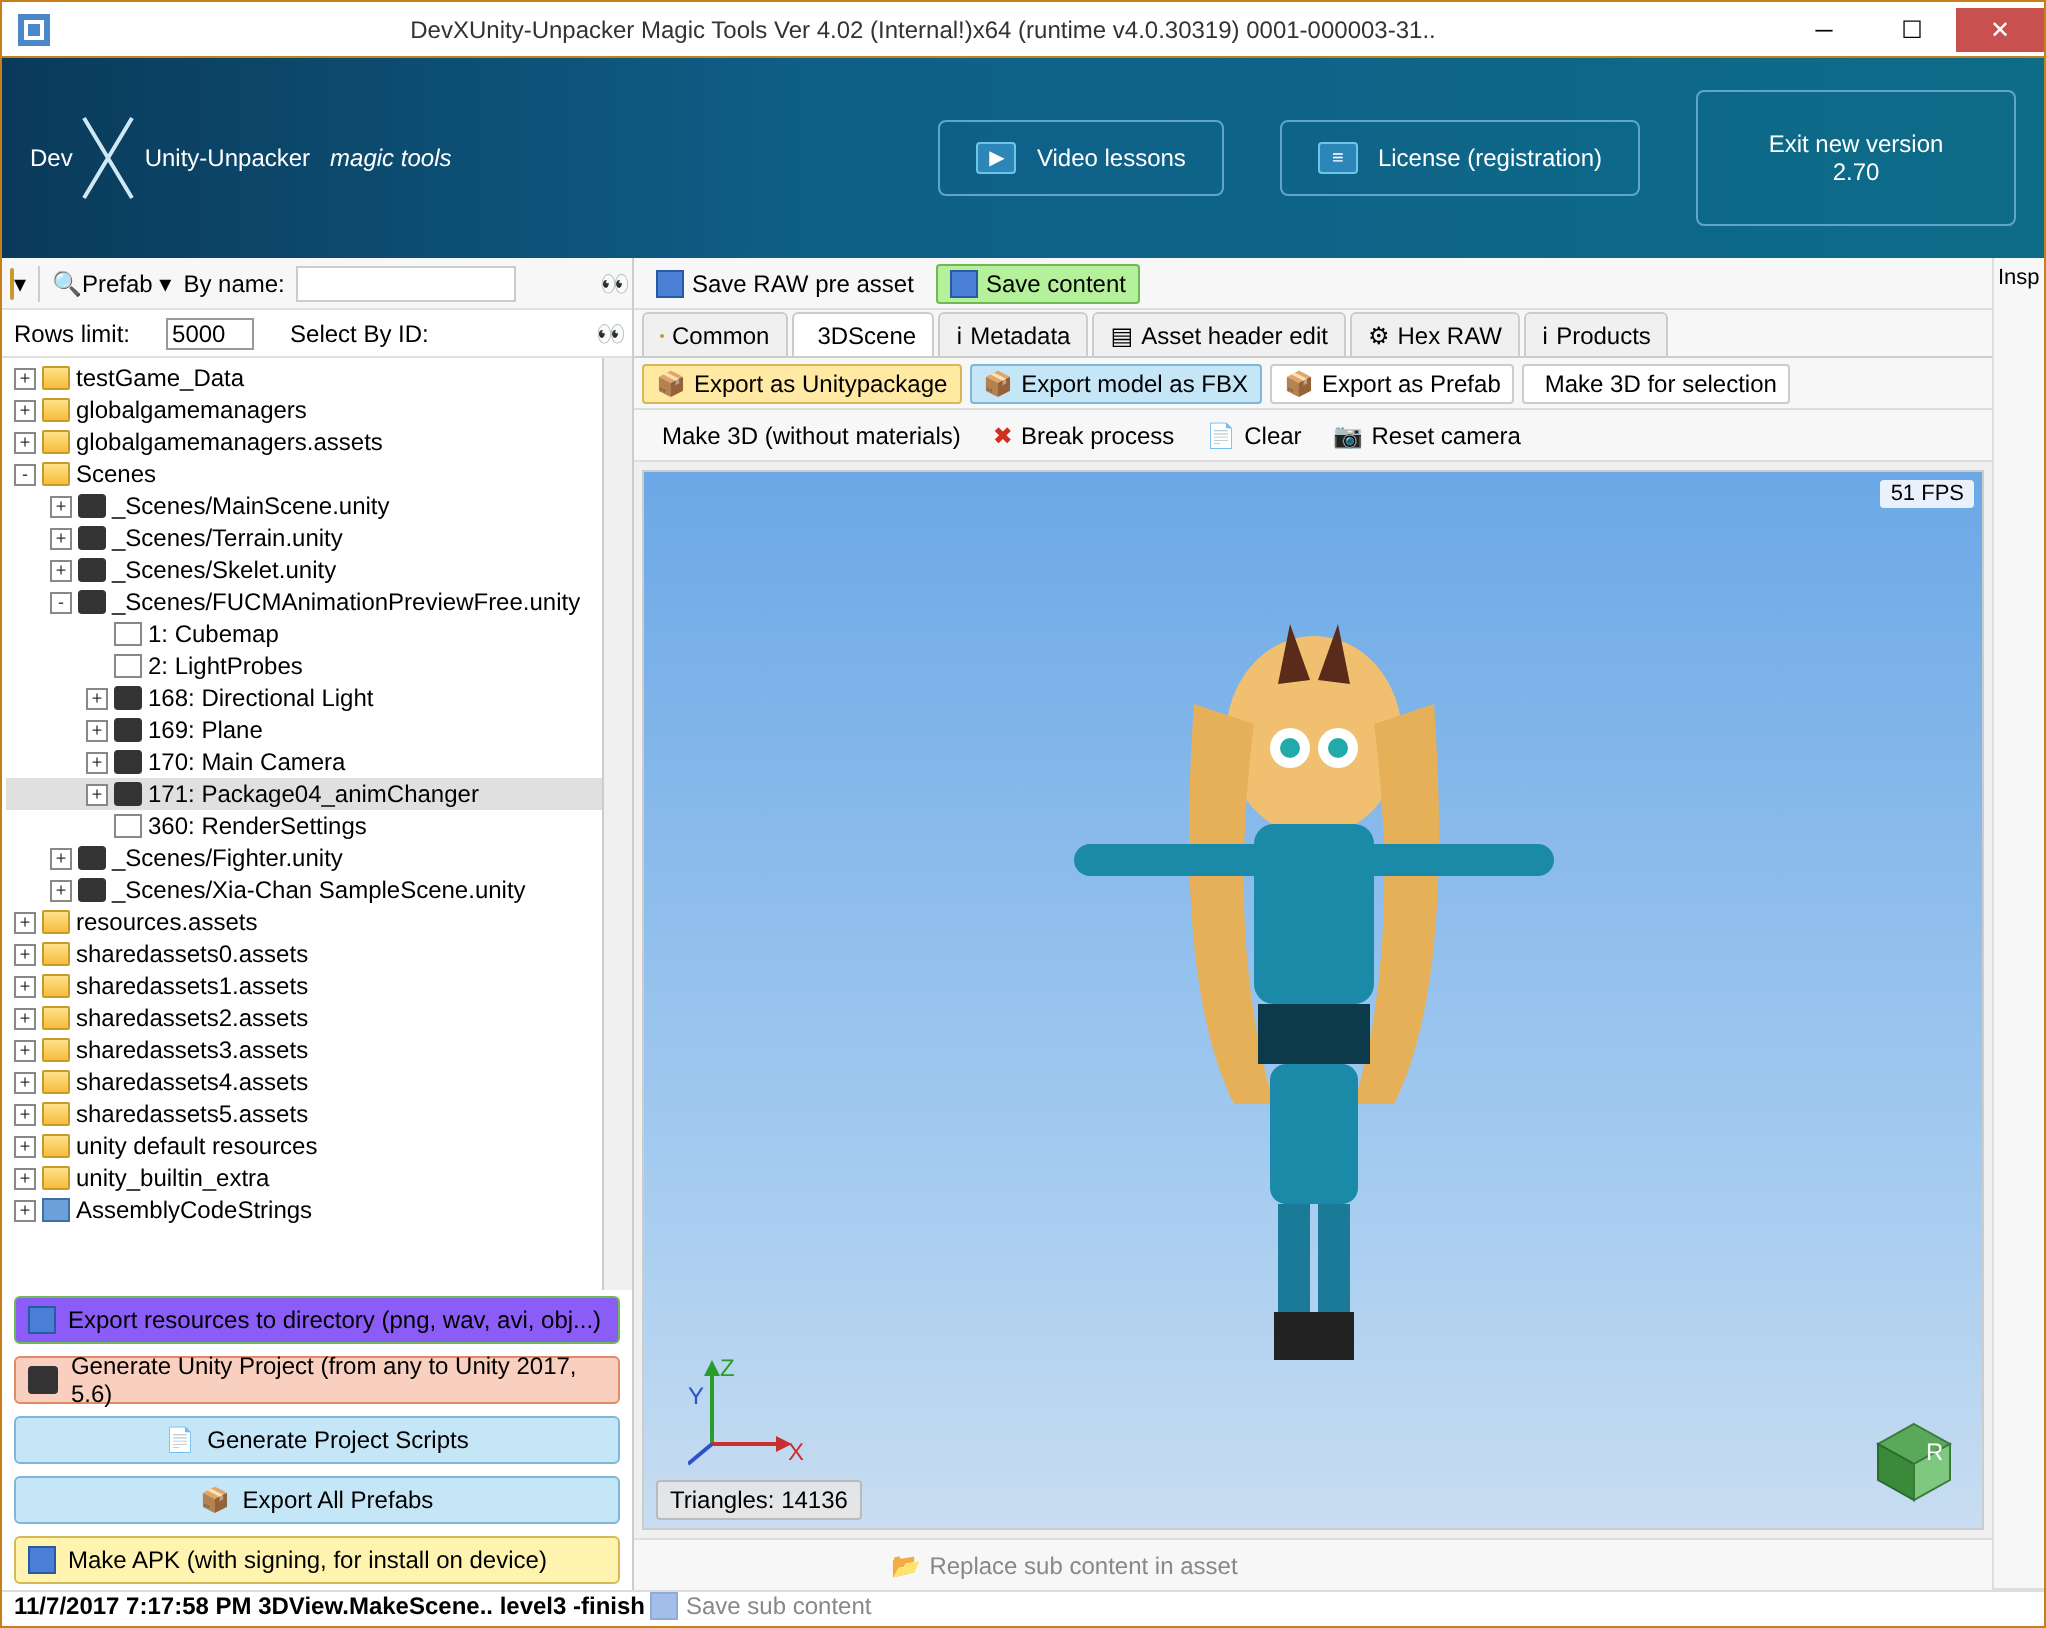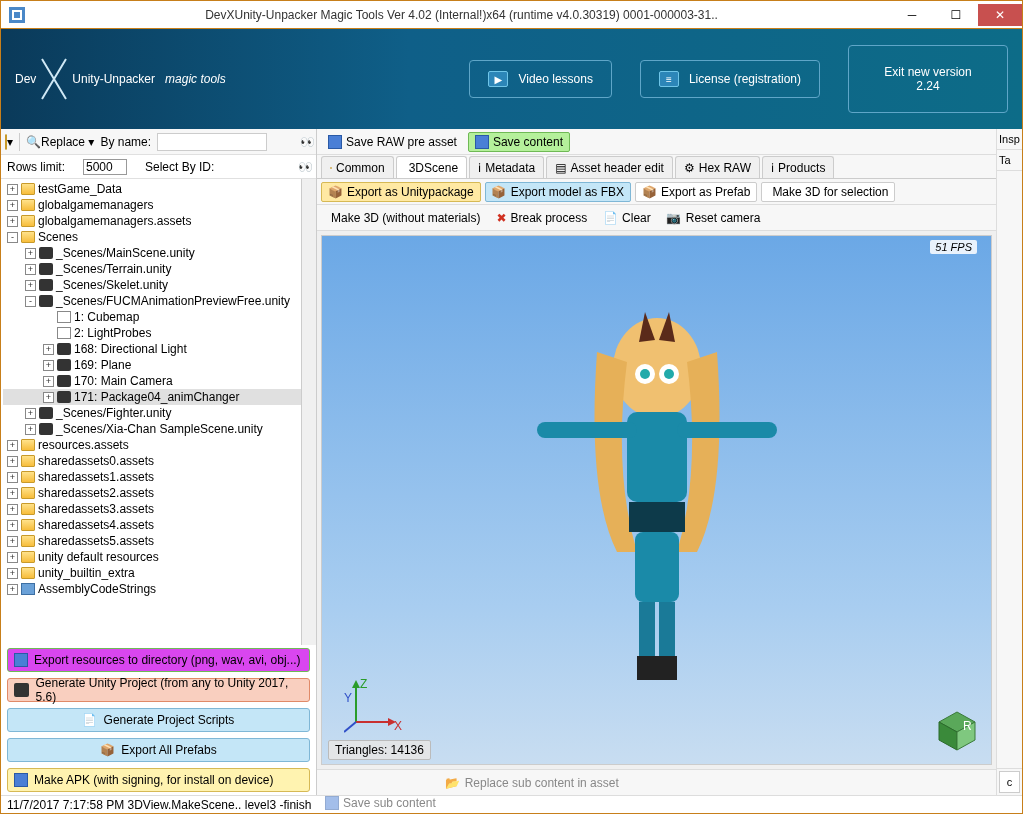--- a/index.html
+++ b/index.html
@@ -29,45 +29,45 @@
 .tree .node { display: flex; align-items: center; height: 16px; white-space: nowrap; }
 .tree .ind { display:inline-block; }
 .tree .tg { width: 11px; height:11px; border:1px solid #888; font-size:9px; line-height:9px; text-align:center; margin-right:3px; color:#333; background:#fff;}
 .tree .fico { width:14px; height:12px; display:inline-flex; margin-right:3px; }
 .folder { background:linear-gradient(#ffe28a,#f7bd3b); border:1px solid #c89a2a; border-radius:1px;}
 .unity { background:#333; border-radius:2px; }
 .doc { background:#fff; border:1px solid #888; }
 .dll { background:#6aa1d8; border:1px solid #3d6fa3; }
 .tree .sel { background:#e0e0e0; }
 .export-btn { margin: 3px 6px; padding: 4px 6px; border-radius: 3px; display:flex; align-items:center; gap:6px; height:24px;}
-.green { background:#d946ef; border:1px solid #6fb955;}
+.green { background:#8b5cf6; border:1px solid #6fb955;}
 .pink { background:#f9cfbf; border:1px solid #e08a68;}
 .lblue { background:#c4e6f7; border:1px solid #7fb7d6; justify-content:center;}
 .yellow { background:#fff3b0; border:1px solid #d6b955;}
 .right { flex:1; display:flex; }
 .main { flex:1; display:flex; flex-direction:column; min-width:0; }
 .toolbar2 { height:26px; background:#f7f7f7; border-bottom:1px solid #ddd; display:flex; align-items:center; gap:4px; padding:0 4px; }
 .tb-btn { display:inline-flex; align-items:center; gap:4px; padding:2px 6px; height:20px; border:1px solid transparent; border-radius:2px;}
 .tb-btn.grn{background:#b5f09b;border-color:#6fb955;}
 .tabs { height:24px; display:flex; align-items:flex-end; padding-left:4px; gap:0; background:#f7f7f7; border-bottom:1px solid #ccc;}
 .tab { display:inline-flex; align-items:center; gap:4px; padding:3px 8px; border:1px solid #ccc; border-bottom:none; background:#f0f0f0; border-radius:3px 3px 0 0; margin-right:2px; height:22px;}
 .tab.active { background:#fff; }
 .subbar { height:26px; background:#f7f7f7; border-bottom:1px solid #ddd; display:flex; align-items:center; gap:4px; padding:0 4px; flex-wrap:nowrap;}
 .subbar .btn { display:inline-flex; align-items:center; gap:4px; padding:2px 6px; height:20px; border:1px solid #ccc; border-radius:2px; background:#fff;}
 .subbar .btn.y{background:#ffe9a3; border-color:#d6b955;}
 .subbar .btn.b{background:#c4e6f7; border-color:#7fb7d6;}
 .viewport { flex:1; position:relative; margin:4px; border:1px solid #ccc; background:linear-gradient(#6ba8e6 0%, #a8cdf0 70%, #c8ddf1 100%); overflow:hidden;}
-.fps { position:absolute; top:4px; right:14px; background:rgba(255,255,255,0.85); padding:1px 5px; border-radius:2px; font-size:11px;font-style:italic;}
+.fps { position:absolute; top:4px; right:4px; background:rgba(255,255,255,0.85); padding:1px 5px; border-radius:2px; font-size:11px;}
 .tri { position:absolute; bottom:4px; left:6px; background:rgba(230,230,230,0.9); padding:2px 6px; border:1px solid #bbb; border-radius:2px;}
 .axis { position:absolute; bottom:30px; left:22px; font-family:monospace; }
 .figure { position:absolute; left:50%; top:50%; transform:translate(-50%,-52%); }
 .bottombar { height:26px; background:#f7f7f7; border-top:1px solid #ddd; display:flex; align-items:center; gap:10px; padding:0 8px; color:#888;}
-.side-strip { width:26px; background:#f7f7f7; border-left:1px solid #ddd; display:flex; flex-direction:column;}
+.side-strip { width:26px; background:#f7f7f7; border-left:1px solid #ddd; display:flex; flex-direction:row;}
 .side-strip .st { padding:4px 2px; border-bottom:1px solid #ddd; font-size:11px; }
-.statusbar { height:18px; background:#fff; border-top:1px solid #ddd; padding:0 6px; display:flex; align-items:center; font-size:11px; }
+.statusbar { height:18px; background:#fff; border-top:1px solid #ddd; padding:0 6px; display:flex; font-size:11px;font-weight:bold; }
 .saveico{width:14px;height:14px;background:#4a7fd6;border:1px solid #2a5aa6;display:inline-block;}
 .cube3d{position:absolute;right:12px;bottom:12px;width:44px;height:44px;}
 svg{display:block}
 </style>
 </head>
 <body>
 
 <div class="titlebar">
   <span class="appicon">
     <svg width="16" height="16">
@@ -96,31 +96,31 @@
   <div class="btn">
     <span class="ibox">▶</span>
     <span>Video lessons</span>
   </div>
   <div class="btn">
     <span class="ibox">≡</span>
     <span>License (registration)</span>
   </div>
   <div class="newver">
     <span>Exit new version</span>
-    <span>2.24</span>
+    <span>2.70</span>
   </div>
 </div>
 
 <div class="content">
 
   <div class="left">
     <div class="left-toolbar">
       <span><span class="fico folder" style="width:18px;height:14px"></span>▾</span>
       <span class="sep"></span>
-      <span>🔍<span>Replace</span> ▾</span>
+      <span>🔍<span>Prefab</span> ▾</span>
       <span>By name:</span>
       <input class="byname" style="">
       <span style="flex:1"></span>
       <span class="binoc">👀</span>
     </div>
     <div class="row2">
       <span>Rows limit:</span>
       <input class="limit" value="5000" style="">
       <span>Select By ID:</span>
       <span style="flex:1"></span>
@@ -203,20 +203,26 @@
           <span class="ind" style="width: 40px;"></span>
           <span class="tg">+</span>
           <span class="fico unity"></span>
           <span>170: Main Camera</span>
         </div>
         <div class="node sel">
           <span class="ind" style="width: 40px;"></span>
           <span class="tg">+</span>
           <span class="fico unity"></span>
           <span>171: Package04_animChanger</span>
+        </div>
+        <div class="node">
+          <span class="ind" style="width: 40px;"></span>
+          <span class="tg" style="visibility: hidden;"></span>
+          <span class="fico doc"></span>
+          <span>360: RenderSettings</span>
         </div>
         <div class="node">
           <span class="ind" style="width: 22px;"></span>
           <span class="tg">+</span>
           <span class="fico unity"></span>
           <span>_Scenes/Fighter.unity</span>
         </div>
         <div class="node">
           <span class="ind" style="width: 22px;"></span>
           <span class="tg">+</span>

